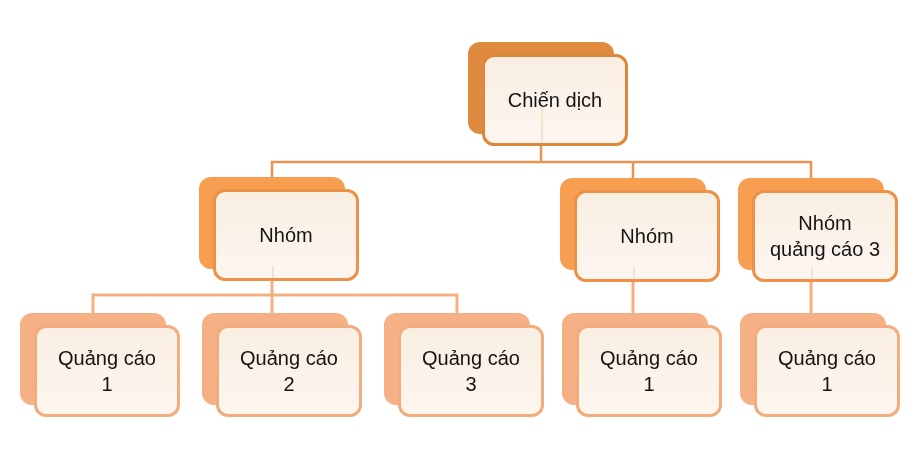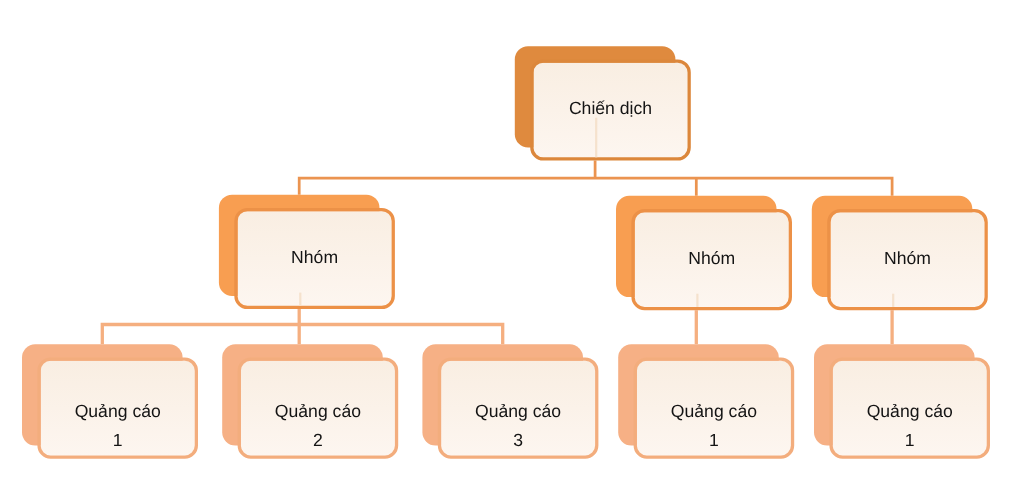--- a/index.html
+++ b/index.html
@@ -12,28 +12,28 @@
     color:var(--text,#141414);
   }
   .connector-svg{position:absolute;left:0;top:0;z-index:0;pointer-events:none;}
   .node{position:absolute;width:160px;height:104px;z-index:1;}
   .shadow{position:absolute;left:0;top:0;width:146px;height:92px;border-radius:12px;}
   .box{
     position:absolute;left:14px;top:12px;width:146px;height:92px;
     border-radius:12px;border:3px solid;box-sizing:border-box;
     background:linear-gradient(180deg,var(--box-fill-top,#F9EEE2),var(--box-fill-bottom,#FDF6F0));
     display:flex;flex-direction:column;align-items:center;justify-content:center;
-    text-align:center;font-size:16px;line-height:26px;
+    text-align:center;font-size:20px;line-height:26px;
   }
   .l1 .shadow{background:var(--l1-shadow,#DF8A3E);}
   .l1 .box{border-color:var(--l1-border,#DC873B);}
   .l2 .shadow{background:var(--l2-shadow,#F89E51);}
   .l2 .box{border-color:var(--l2-border,#EC9147);}
   .l3 .shadow{background:var(--l3-shadow,#F6B085);}
-  .l3 .box{border-color:var(--l3-border,#F3AD7D);justify-content:flex-end;}
+  .l3 .box{border-color:var(--l3-border,#F3AD7D);}
   .ln{display:block;}
   .stub{position:absolute;left:56px;bottom:0;width:2px;background:var(--stub,#F5E2CD);}
   .stub-l1{height:36px;}
   .stub-l2{height:12px;}
 </style>
 </head>
 <body>
 
 <div class="canvas">
 
@@ -65,20 +65,21 @@
     <div class="box">
       <span class="ln">Nhóm</span>
       <div class="stub stub-l2"></div>
     </div>
   </div>
 
   <div class="node l2" style="left:738px;top:178px">
     <div class="shadow"></div>
     <div class="box">
       <span class="ln">Nhóm</span>
+      <span class="ln">quảng cáo 3</span>
       <div class="stub stub-l2"></div>
     </div>
   </div>
 
   <div class="node l3" style="left:20px;top:313px">
     <div class="shadow"></div>
     <div class="box">
       <span class="ln">Quảng cáo</span>
       <span class="ln">1</span>
     </div>

